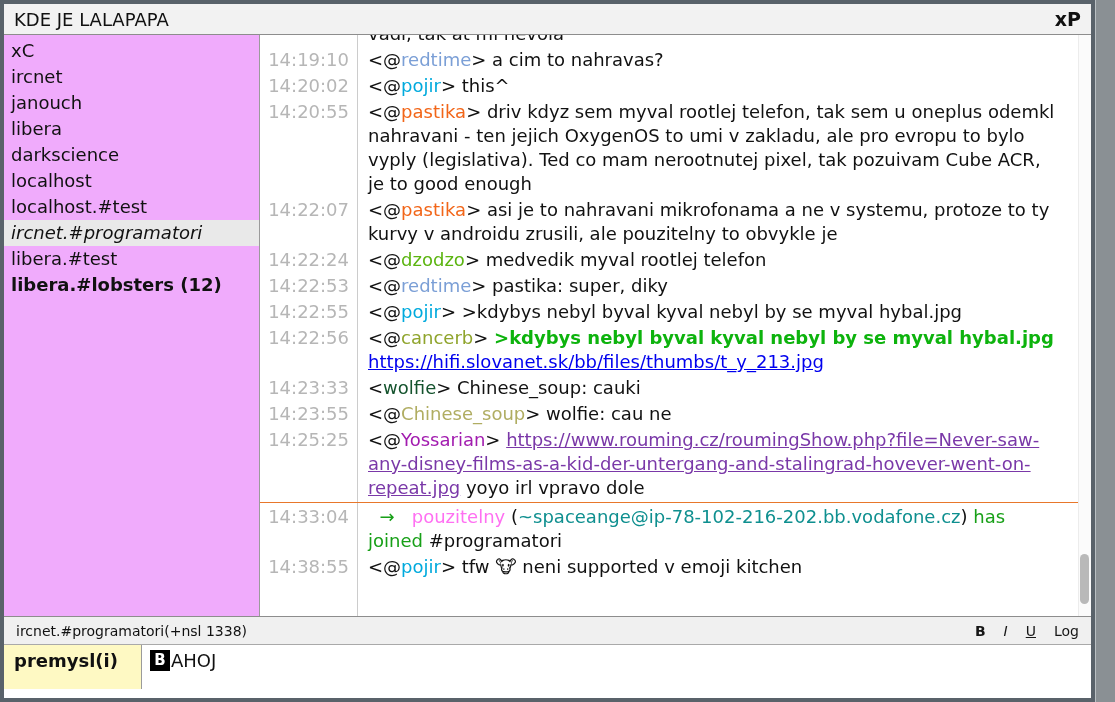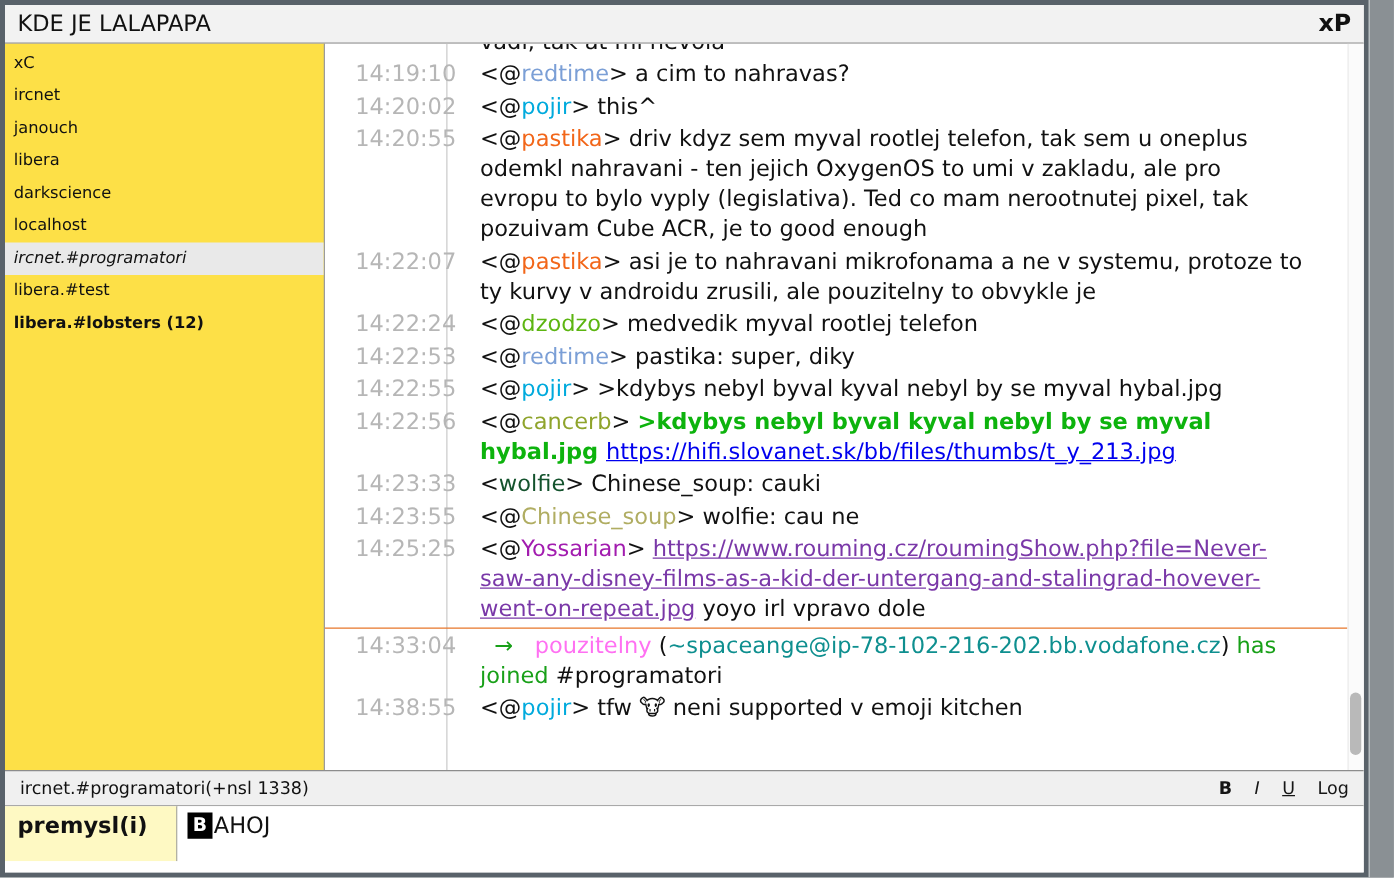--- a/index.html
+++ b/index.html
@@ -13,32 +13,32 @@
   
   .titlebar{
     height:31px;flex:none;background:#f2f2f2;border-bottom:1px solid #8d8d8d;
     display:flex;align-items:center;padding:0 10px;font-size:18px;
   }
   .titlebar .title{flex:1;}
   .titlebar .logo{font-weight:bold;font-size:19px;}
   
   .main{flex:1;display:flex;min-height:0;}
   .sidebar{
-    width:256px;flex:none;border-right:1px solid #9b9b9b;background:#fde047;
-    padding-top:3px;font-size:13px;line-height:26px;overflow:hidden;
+    width:256px;flex:none;border-right:1px solid #9b9b9b;background:#f0abfc;
+    padding-top:3px;font-size:18px;line-height:26px;overflow:hidden;
   }
   .side-item{padding:0 7px;white-space:nowrap;cursor:default;}
   .side-item.selected{background:#e9e9e9;}
   .side-item.italic{font-style:italic;}
   .side-item.bold{font-weight:bold;}
   
   .chat{flex:1;position:relative;overflow:hidden;background:#fff;}
   .chat-inner{position:absolute;inset:0;overflow:hidden;}
   .timecol-rule{position:absolute;top:0;bottom:0;left:97px;width:1px;background:#ccc;}
-  .msg-row{display:flex;margin:2px 16px;font-size:18px;line-height:24px;}
+  .msg-row{display:flex;margin:2px 0;font-size:18px;line-height:24px;}
   .msg-row.clipped{margin-top:-13px;}
   .msg-time{width:97px;flex:none;text-align:right;padding-right:8px;color:var(--timestamp,#b6b6b6);}
   .msg-body{flex:1;padding:0 30px 0 11px;overflow-wrap:break-word;min-width:0;}
   .msg-body span{white-space:pre-wrap;}
   .unread-sep{border-top:1px solid var(--unread-marker,#e8772b);margin:2px 13px 2px 0;height:0;}
   
   .scroll-track{position:absolute;top:0;bottom:0;right:0;width:13px;background:#fbfbfb;border-left:1px solid #ececec;}
   .scroll-thumb{position:absolute;right:2px;bottom:12px;width:9px;height:50px;border-radius:5px;background:#b9b9b9;}
   
   .statusbar{
@@ -76,20 +76,21 @@
   </div>
 
   <div class="main">
     <div class="sidebar">
         <div class="side-item">xC</div>
         <div class="side-item">ircnet</div>
         <div class="side-item">janouch</div>
         <div class="side-item">libera</div>
         <div class="side-item">darkscience</div>
         <div class="side-item">localhost</div>
+        <div class="side-item">localhost.#test</div>
         <div class="side-item selected italic">ircnet.#programatori</div>
         <div class="side-item">libera.#test</div>
         <div class="side-item bold">libera.#lobsters (12)</div>
       </div>
 
     <div class="chat">
       <div class="timecol-rule"></div>
       <div class="chat-inner">
           <div class="msg-row clipped">
             <div class="msg-time"></div>

